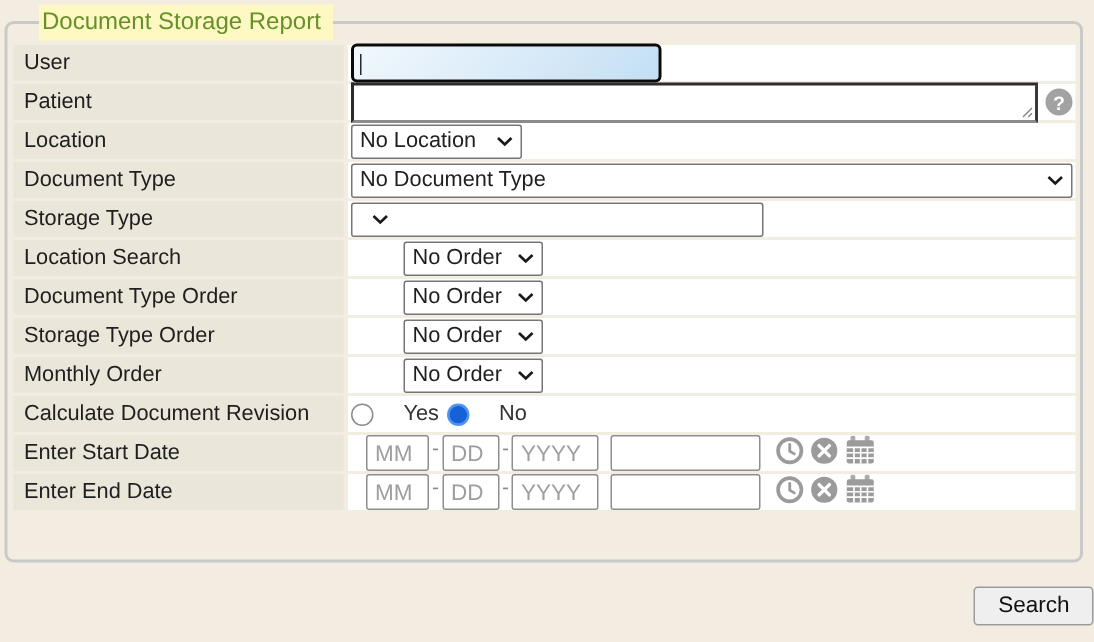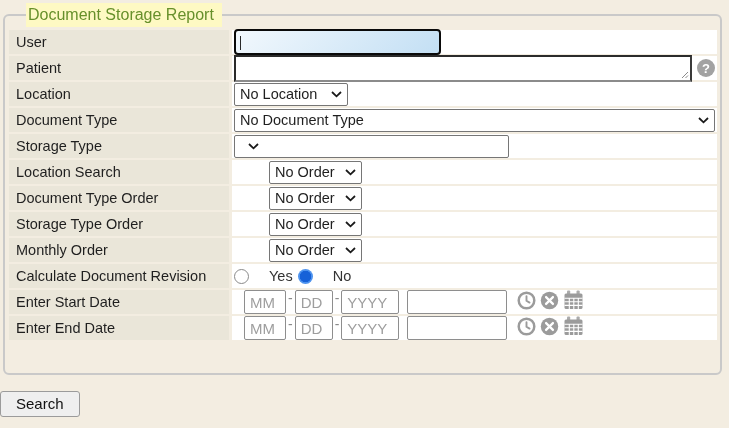--- a/index.html
+++ b/index.html
@@ -143,21 +143,21 @@
   .d-yy { width: 58px; }
   .d-big { width: 100px; margin-left: 8px; }
   .dash { color: #8a8a8a; margin: 0 2px; font-size: 14px; }
   .date-icons { display: flex; align-items: center; gap: 4px; margin-left: 10px; }
   .icon-btn { display: flex; align-items: center; cursor: pointer; }
 
   
   .actions {
     position: absolute;
     left: 0; top: 391px; width: 729px;
-    display: flex; justify-content: flex-start;
+    display: flex; justify-content: flex-end;
   }
   .search-btn {
     font-family: "Liberation Sans", sans-serif;
     font-size: 15px;
     color: #111;
     background: #EFEFEF;
     border: 1px solid #9B9B9B;
     border-radius: 3px;
     padding: 3px 15px 4px 15px;
     cursor: pointer;

